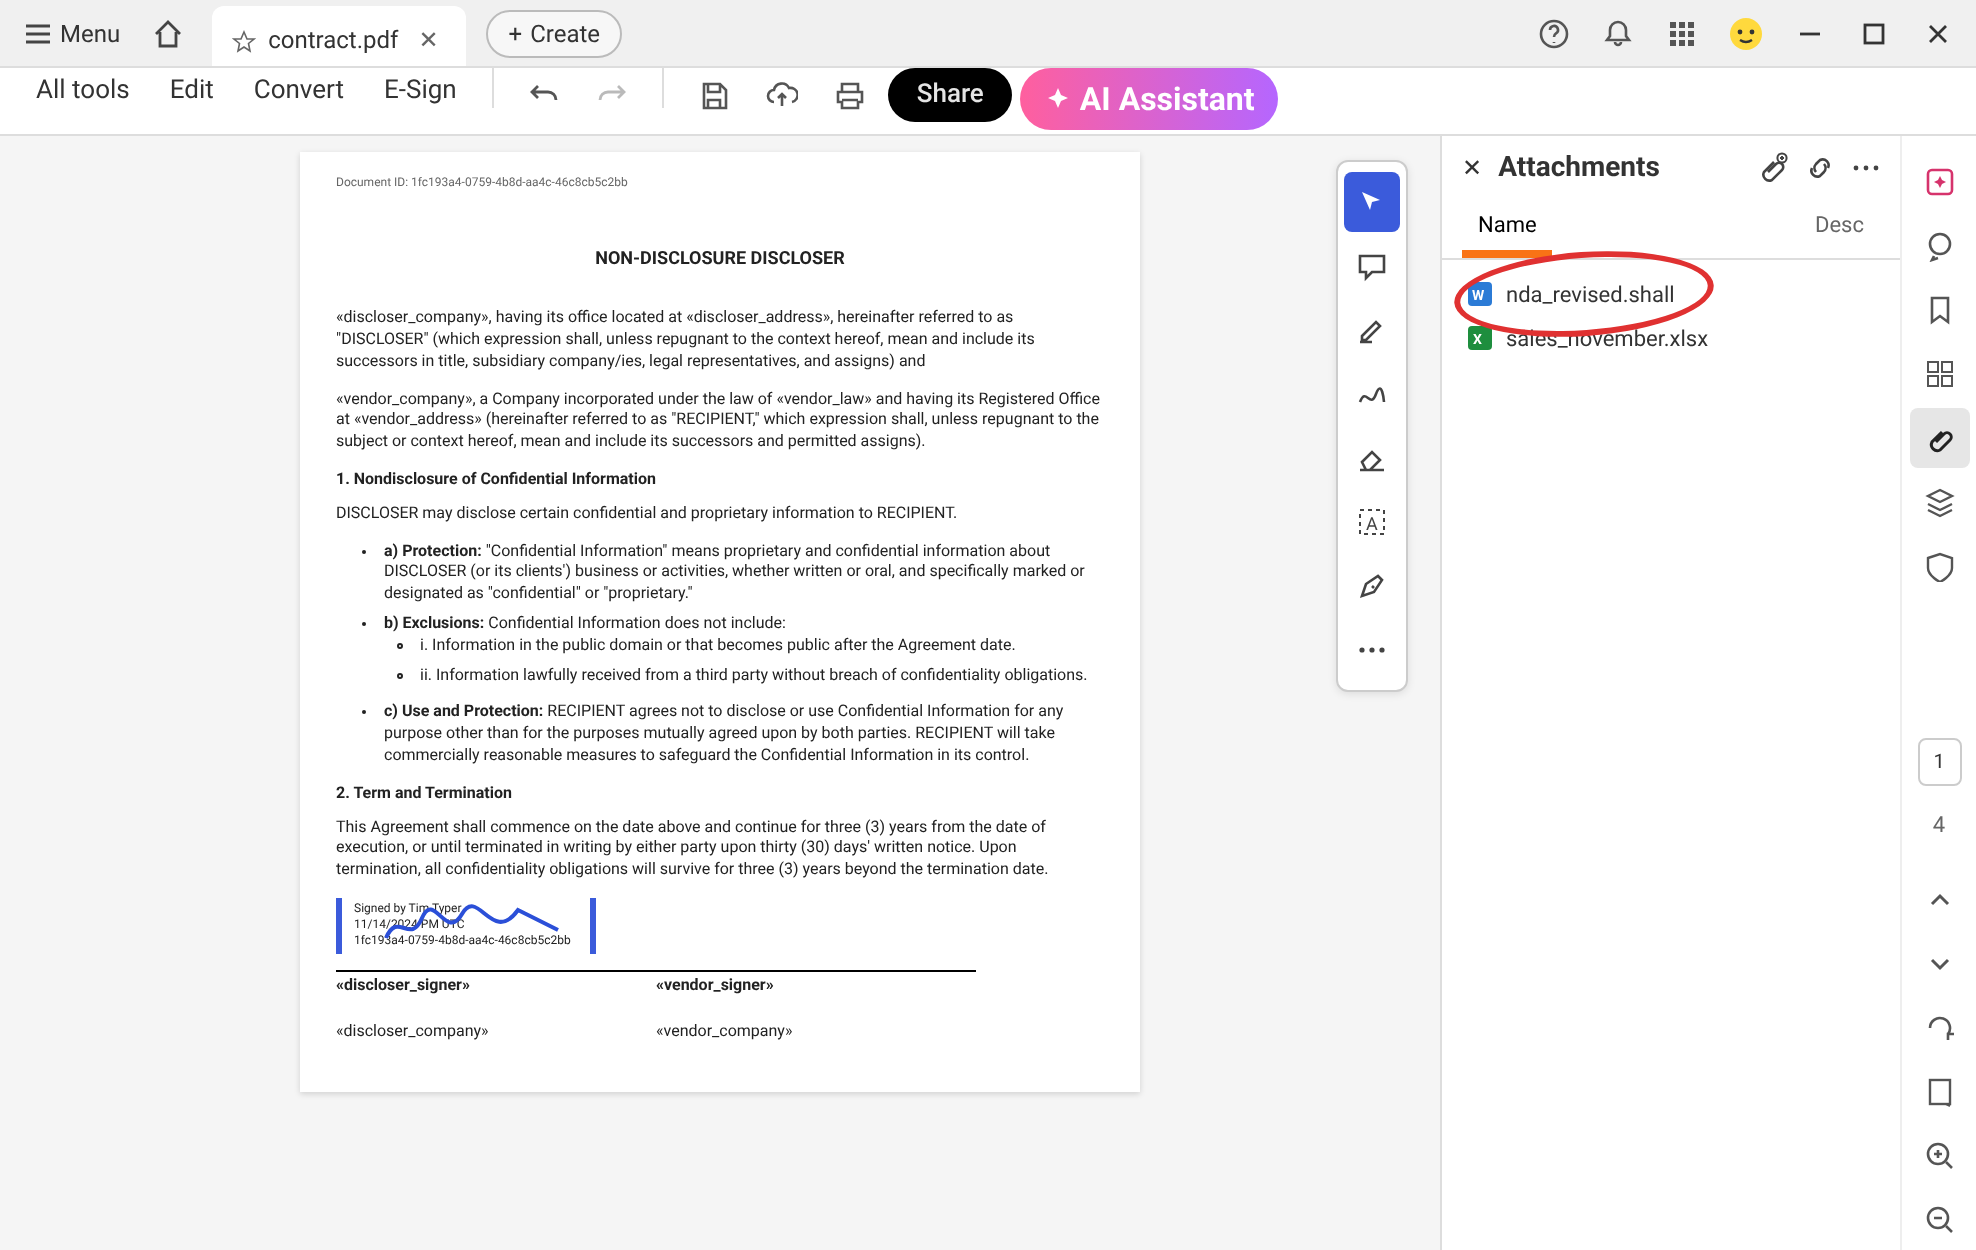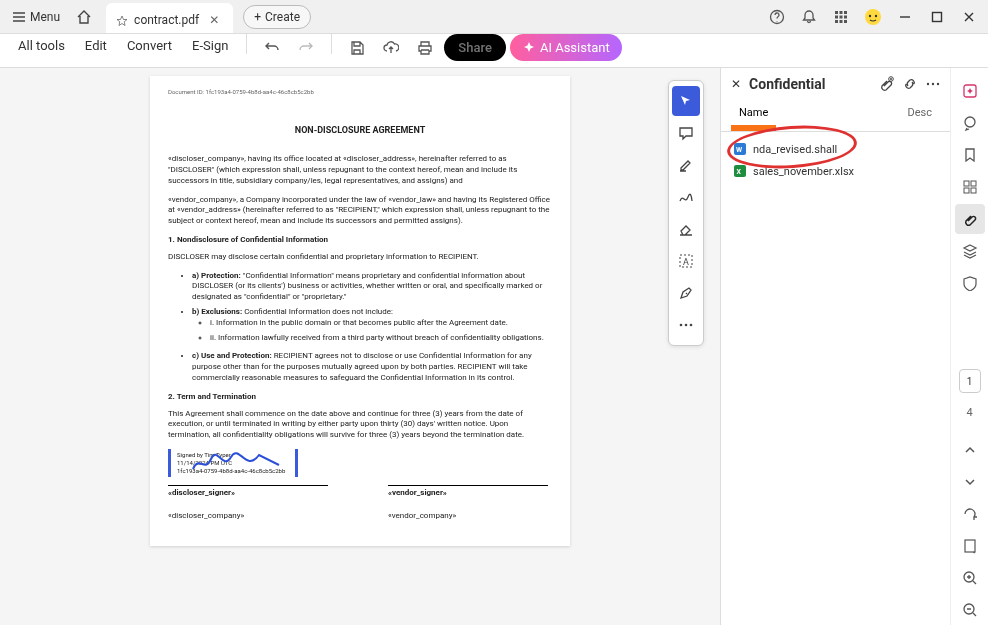--- a/index.html
+++ b/index.html
@@ -10,45 +10,45 @@
 .tab{display:flex;align-items:flex-end;gap:6px;background:#fff;padding:6px 10px;border-radius:6px 6px 0 0;margin-left:6px;height:30px;align-self:flex-end}
 .tab-close{cursor:pointer;padding:0 4px;color:#666}
 .create-btn{display:flex;align-items:center;gap:4px;margin-left:10px;padding:4px 10px;border:1px solid #bbb;border-radius:14px;background:#f7f7f7;cursor:pointer;font-size:12px}
 .win-controls{margin-left:auto;display:flex;align-items:center;gap:2px}
 .win-controls>div{width:30px;height:28px;display:flex;align-items:center;justify-content:center;cursor:pointer;border-radius:4px}
 .toolbar{height:34px;display:flex;align-items:flex-start;padding:0 10px;border-bottom:1px solid #ddd;gap:4px}
 .tool-link{padding:4px 8px;cursor:pointer;font-size:13px}
 .tool-sep{width:1px;height:20px;background:#ddd;margin:0 6px}
 .search-tools{margin-left:auto;display:flex;align-items:center;gap:4px;color:#666;padding:4px 8px;cursor:pointer}
 .icon-btn{width:30px;height:28px;display:flex;align-items:center;justify-content:center;cursor:pointer;border-radius:4px}
-.share-btn{background:#000;color:#737373;padding:6px 14px;border-radius:18px;cursor:pointer;font-size:13px;font-weight:500}
-.ai-btn{background:linear-gradient(90deg,#ff5f9e,#b566ff);color:#fff;padding:6px 12px;border-radius:18px;cursor:pointer;font-size:13px;font-weight:400;display:flex;align-items:center;gap:4px}
+.share-btn{background:#000;color:#e5e5e5;padding:6px 14px;border-radius:18px;cursor:pointer;font-size:13px;font-weight:500}
+.ai-btn{background:linear-gradient(90deg,#ff5f9e,#b566ff);color:#fff;padding:6px 12px;border-radius:18px;cursor:pointer;font-size:16px;font-weight:700;display:flex;align-items:center;gap:4px}
 .main{display:flex;height:557px}
 .doc-area{flex:1;background:#f5f5f5;overflow:auto;padding:8px 0;position:relative}
 .page{width:420px;background:#fff;margin:0 auto;padding:12px 18px 24px;box-shadow:0 1px 3px rgba(0,0,0,.15);font-size:8px;line-height:1.35;color:#222}
 .doc-id{font-size:6px;color:#666;margin-bottom:28px}
 .doc-title{text-align:center;font-weight:bold;font-size:9px;margin-bottom:18px}
 .page p{margin-bottom:8px}
 .page .sec{font-weight:bold;margin-top:6px;margin-bottom:6px}
 .page ul{list-style:disc;margin-left:24px;margin-bottom:8px}
 .page ul ul{list-style:circle;margin-left:18px}
 .page li{margin-bottom:4px}
 .sig-block{border-left:3px solid #3b5bdb;border-right:3px solid #3b5bdb;padding:2px 6px;width:130px;font-size:6px;position:relative;margin-bottom:8px}
 .sig-scribble{position:absolute;top:2px;left:20px}
-.sig-row{display:flex;gap:60px;margin-top:6px}
+.sig-row{display:flex;margin-top:6px}
 .sig-slot{border-top:1px solid #000;width:160px;padding-top:2px;font-weight:bold;font-size:8px}
 .float-toolbar{position:absolute;top:12px;right:16px;width:36px;background:#fff;border:1px solid #ccc;border-radius:6px;display:flex;flex-direction:column;align-items:center;padding:4px 0;box-shadow:0 1px 4px rgba(0,0,0,.1)}
 .float-toolbar>div{width:28px;height:30px;display:flex;align-items:center;justify-content:center;cursor:pointer;border-radius:4px;margin:1px 0}
 .float-toolbar>div.active{background:#3b5bdb}
 .side-panel{width:230px;border-left:1px solid #ddd;display:flex;flex-direction:column;background:#fff;position:relative}
 .side-header{display:flex;align-items:center;padding:8px 10px;gap:8px}
 .side-title{font-weight:bold;font-size:14px;flex:1}
 .side-tabs{display:flex;border-bottom:1px solid #ddd;padding:0 10px;font-size:11px}
 .side-tab{padding:6px 8px;cursor:pointer;color:#666}
-.side-tab.active{color:#000;border-bottom:6px solid #f97316}
+.side-tab.active{color:#000;border-bottom:4px solid #f97316}
 .attach-list{padding:6px 10px}
 .attach-item{display:flex;align-items:center;gap:6px;padding:4px 2px;font-size:11px;cursor:pointer}
 .annot-circle{position:absolute;border:3px solid #e03131;border-radius:50%;pointer-events:none}
 .right-rail{width:38px;border-left:1px solid #eee;display:flex;flex-direction:column;align-items:center;padding-top:8px;gap:2px;background:#fff}
 .right-rail>div{width:30px;height:30px;display:flex;align-items:center;justify-content:center;cursor:pointer;border-radius:4px}
 .right-rail>div.active{background:#e6e6e6}
 .right-rail .page-thumb{border:1px solid #ccc;font-size:10px;width:22px;height:24px;margin-top:auto}
 .right-rail .page-count{font-size:11px;color:#666;margin-top:2px}
 svg{display:block}
 </style>
@@ -169,21 +169,21 @@
       </svg>
     <span>AI Assistant</span>
   </div>
 </div>
 
 <div class="main">
 
   <div class="doc-area">
     <div class="page">
       <div class="doc-id">Document ID: 1fc193a4-0759-4b8d-aa4c-46c8cb5c2bb</div>
-      <div class="doc-title">NON-DISCLOSURE AGREEMENT</div>
+      <div class="doc-title">NON-DISCLOSURE DISCLOSER</div>
       <p>«discloser_company», having its office located at «discloser_address», hereinafter referred to as "DISCLOSER" (which expression shall, unless repugnant to the context hereof, mean and include its successors in title, subsidiary company/ies, legal representatives, and assigns) and</p>
       <p>«vendor_company», a Company incorporated under the law of «vendor_law» and having its Registered Office at «vendor_address» (hereinafter referred to as "RECIPIENT," which expression shall, unless repugnant to the subject or context hereof, mean and include its successors and permitted assigns).</p>
       <p class="sec">1. Nondisclosure of Confidential Information</p>
       <p>DISCLOSER may disclose certain confidential and proprietary information to RECIPIENT.</p>
       <ul>
         <li><b>a) Protection:</b><span> "Confidential Information" means proprietary and confidential information about DISCLOSER (or its clients') business or activities, whether written or oral, and specifically marked or designated as "confidential" or "proprietary."</span></li>
         <li><b>b) Exclusions:</b><span> Confidential Information does not include:</span>
           <ul>
             <li>i. Information in the public domain or that becomes public after the Agreement date.</li>
             <li>ii. Information lawfully received from a third party without breach of confidentiality obligations.</li>
@@ -255,21 +255,21 @@
             <circle cx="8" cy="3" r="1.3" fill="#444"></circle>
             <circle cx="13" cy="3" r="1.3" fill="#444"></circle>
           </svg>
         </div>
     </div>
   </div>
 
   <div class="side-panel">
     <div class="side-header">
       <span style="cursor:pointer">✕</span>
-      <span class="side-title">Confidential</span>
+      <span class="side-title">Attachments</span>
       <span>
           <svg width="16" height="16" viewBox="0 0 16 16">
             <path d="M6 10l4-4a2 2 0 113 3l-5 5a3 3 0 01-4-4l5-5" fill="none" stroke="#444" stroke-width="1.3"></path>
             <circle cx="13" cy="3" r="2.3" fill="#fff" stroke="#444"></circle>
             <path d="M13 2v2M12 3h2" stroke="#444"></path>
           </svg>
         </span>
       <span>
           <svg width="16" height="16" viewBox="0 0 16 16">
             <path d="M6 10a3 3 0 010-4l2-2a3 3 0 014 4M10 6a3 3 0 010 4l-2 2a3 3 0 01-4-4" fill="none" stroke="#444" stroke-width="1.3"></path>

